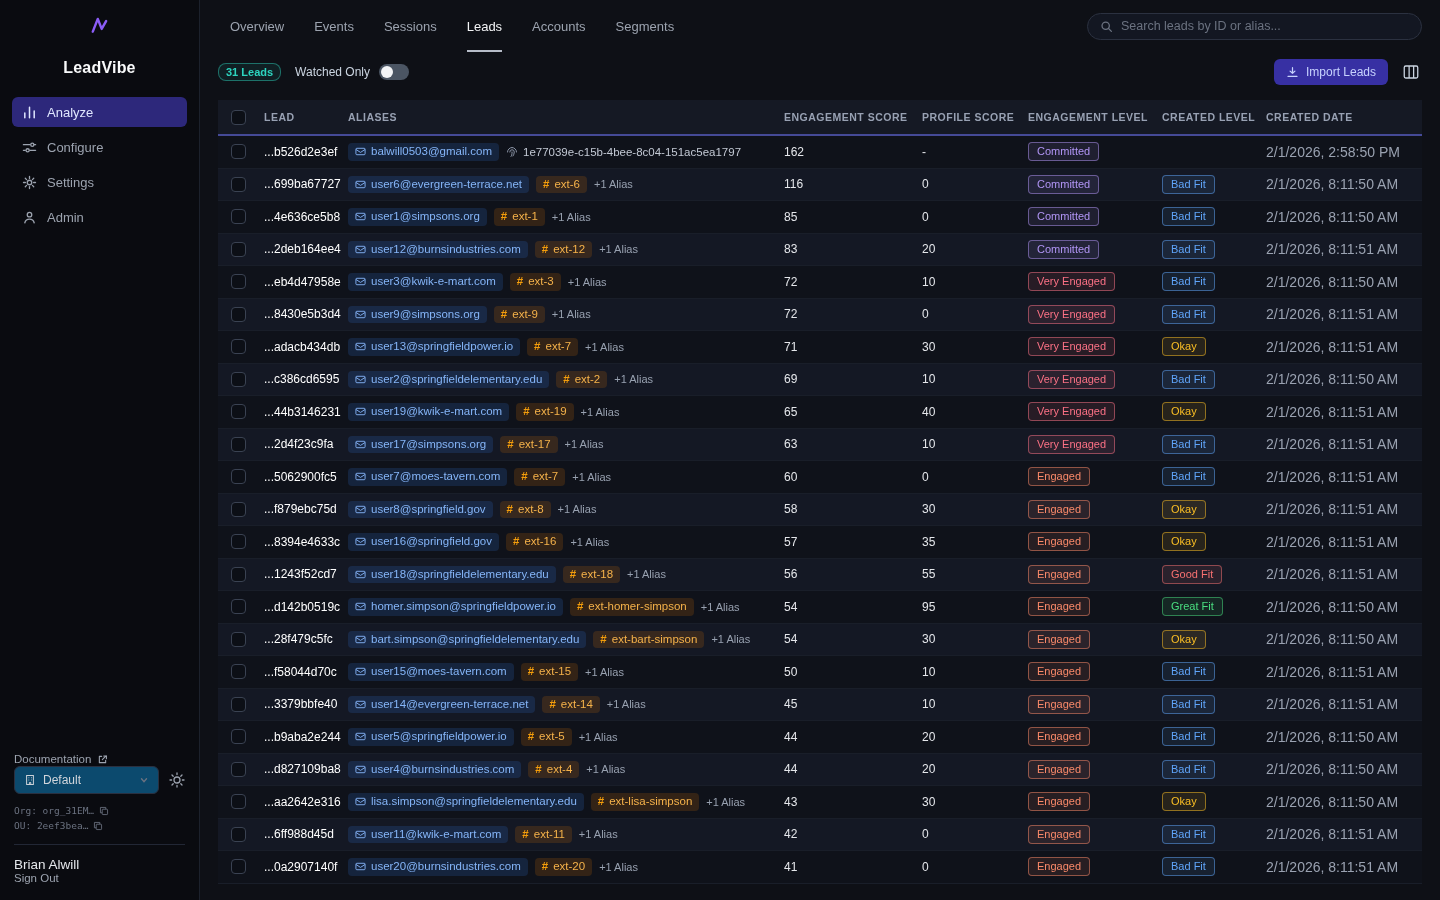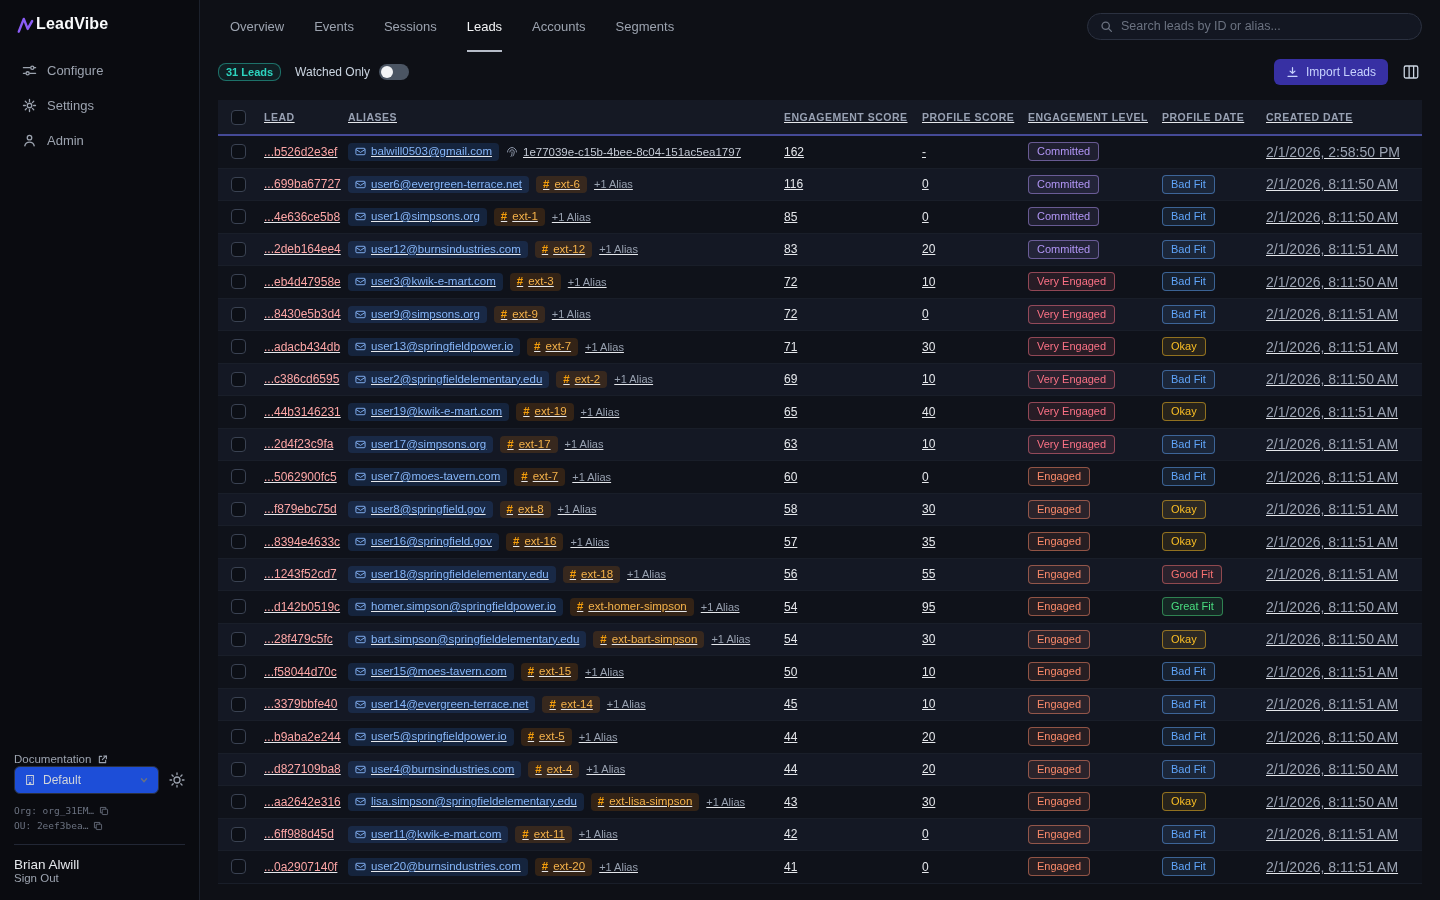--- a/index.html
+++ b/index.html
@@ -2,30 +2,30 @@
 <html><head>
 <meta charset="utf-8">
 <style>
   * { margin:0; padding:0; box-sizing:border-box; }
   html,body { width:1440px; height:900px; overflow:hidden; }
   body { background:#0d0f15; font-family:"Liberation Sans",sans-serif; color:#e5e7eb; }
   .app { display:flex; width:1440px; height:900px; }
 
   
   .sidebar { width:200px; min-width:200px; background:#0a0b10; border-right:1px solid #1c212c; display:flex; flex-direction:column; }
-  .logo-row { display:flex; align-items:flex-start; gap:0; padding:15px 16px 10px; }
+  .logo-row { display:flex; align-items:center; gap:24px; padding:15px 16px 10px;flex-direction:column; }
   .logo-text { font-size:16px; font-weight:700; color:#f9fafb; letter-spacing:.2px; }
   .nav { padding:10px 12px; display:flex; flex-direction:column; gap:5px; }
   .nav-item { display:flex; align-items:center; gap:10px; height:30px; padding:0 10px; border-radius:6px; font-size:13px; color:#9ca3af; cursor:pointer; }
   .nav-item.active { background:rgba(79,70,229,.5); color:#e0e7ff; }
   .nav-item svg { flex:0 0 auto; }
   .sidebar-footer { margin-top:auto; padding:12px 14px 16px; }
   .doc-row { display:flex; align-items:center; gap:6px; font-size:11.5px; color:#9ca3af; margin-bottom:1px; cursor:pointer; }
   .env-row { display:flex; align-items:center; gap:10px; margin-bottom:11px; }
-  .env-select { flex:1; display:flex; align-items:center; gap:7px; border:1px solid #2a3040; background:#1d4ed8; border-radius:6px; padding:6px 9px; font-size:12px; color:#d1d5db; cursor:pointer; }
+  .env-select { flex:1; display:flex; align-items:center; gap:7px; border:1px solid #2a3040; background:#0c4a6e; border-radius:6px; padding:6px 9px; font-size:12px; color:#d1d5db; cursor:pointer; }
   .env-select .chev { margin-left:auto; color:#6b7280; display:flex; }
   .meta-line { font-family:"DejaVu Sans Mono",monospace; font-size:9.5px; color:#6b7280; display:flex; align-items:center; gap:5px; margin:4px 0; white-space:nowrap; }
   .sidebar-divider { border:none; border-top:1px solid #222735; margin:13px 0 12px; }
   .user-name { font-size:13.5px; color:#e5e7eb; margin-bottom:0; font-weight:500; }
   .signout { font-size:11.5px; color:#9ca3af; cursor:pointer; }
 
   
   .main { flex:1; display:flex; flex-direction:column; padding:0 18px; background:#0e1016; min-width:0; }
   .topbar { display:flex; align-items:center; justify-content:space-between; height:52px; }
   .tabs { display:flex; gap:30px; margin-left:12px; height:100%; }
@@ -39,29 +39,29 @@
   .count-badge { font-size:11px; color:#2dd4bf; border:1px solid rgba(45,212,191,.45); background:rgba(45,212,191,.08); border-radius:8px; padding:2px 7px; font-weight:600; }
   .watched-label { font-size:12px; color:#cbd5e1; margin-left:14px; }
   .toggle { width:30px; height:16px; border-radius:9px; background:#4b5563; margin-left:9px; position:relative; cursor:pointer; }
   .toggle .knob { position:absolute; left:2px; top:2px; width:12px; height:12px; border-radius:50%; background:#f3f4f6; }
   .toolbar-right { margin-left:auto; display:flex; align-items:center; gap:12px; }
   .import-btn { display:flex; align-items:center; gap:7px; background:#3730a3; color:#c7d2fe; border:none; border-radius:6px; padding:6px 12px; font-size:12px; font-family:inherit; cursor:pointer; }
   .cols-btn { background:none; border:none; color:#cbd5e1; cursor:pointer; display:flex; padding:2px; }
 
   
   .table { margin-top:12px; flex:1; overflow:hidden; }
-  .thead, .trow { display:grid; grid-template-columns:40px 84px 436px 138px 106px 134px 104px 1fr; align-items:center;text-decoration:underline; }
+  .thead, .trow { display:grid; grid-template-columns:40px 84px 436px 138px 106px 134px 104px 1fr; align-items:center; }
   .thead { height:36px; background:#151924; border-bottom:2px solid rgba(110,114,245,.55); }
   .th { font-size:10.5px; font-weight:700; color:#98a1b3; letter-spacing:.5px; padding:0 6px; white-space:nowrap; cursor:pointer; }
   .trow { height:32.5px; border-bottom:1px solid #191e29; font-size:12px; background:#0f121a; cursor:pointer; }
   .trow.alt { background:#141824; }
   .cell { padding:0 6px; white-space:nowrap; overflow:hidden; }
   .cb-cell { display:flex; justify-content:center; align-items:center; height:100%; }
   input[type=checkbox] { appearance:none; -webkit-appearance:none; width:15px; height:15px; border:1px solid #3a4252; border-radius:4px; background:#0c0f16; cursor:pointer; }
-  .lead-id { color:#fca5a5; }
+  .lead-id { color:#ffffff; }
   .alias-cell { display:flex; align-items:center; gap:7px; }
   .chip { display:inline-flex; align-items:center; gap:5px; border-radius:4px; padding:3px 7px; font-size:11.5px; line-height:1; }
   .chip.email { background:rgba(59,130,246,.16); color:#85b5f8; }
   .chip.ext { background:rgba(217,119,6,.18); color:#f5b24a; }
   .chip.ext .hash { font-weight:700; font-style:normal; color:#f59e0b; }
   .plus-alias { color:#98a1b0; font-size:11px; }
   .uuid { display:inline-flex; align-items:center; gap:5px; color:#c3c9d4; font-size:11.5px; }
   .score { color:#e5e7eb; }
   .badge { display:inline-block; border:1px solid; border-radius:4px; padding:3px 8px; font-size:11px; line-height:1;text-align:center; }
   .date { color:#9aa2b1; font-size:14px; }
@@ -73,20 +73,26 @@
 
   <aside class="sidebar">
     <div class="logo-row">
       <svg width="20" height="20" viewBox="0 0 18 18" fill="none">
         <path d="M2.5 15 L7 3.5 L10.5 12.5 L14.5 5.5" stroke="#8b5cf6" stroke-width="2.2" stroke-linecap="round" stroke-linejoin="round"></path>
       </svg>
       <span class="logo-text">LeadVibe</span>
     </div>
 
     <nav class="nav">
+      <div class="nav-item active">
+        <svg width="15" height="15" viewBox="0 0 16 16" fill="none" stroke="currentColor" stroke-width="1.6" stroke-linecap="round">
+          <path d="M3 13.5V8.5 M8 13.5V2.5 M13 13.5V6.5"></path>
+        </svg>
+        <span>Analyze</span>
+      </div>
       <div class="nav-item">
         <svg width="15" height="15" viewBox="0 0 16 16" fill="none" stroke="currentColor" stroke-width="1.4" stroke-linecap="round">
           <path d="M1.5 5h7 M13 5h1.5 M1.5 11h2 M8.5 11h6"></path>
           <circle cx="11" cy="5" r="1.7"></circle>
             <circle cx="6" cy="11" r="1.7"></circle>
         </svg>
         <span>Configure</span>
       </div>
       <div class="nav-item">
         <svg width="15" height="15" viewBox="0 0 16 16" fill="none" stroke="currentColor" stroke-width="1.4" stroke-linecap="round">
@@ -198,21 +204,21 @@
     <div class="table">
       <div class="thead">
         <div class="cb-cell">
           <input type="checkbox" style="">
         </div>
         <div class="th">LEAD</div>
         <div class="th">ALIASES</div>
         <div class="th">ENGAGEMENT SCORE</div>
         <div class="th">PROFILE SCORE</div>
         <div class="th">ENGAGEMENT LEVEL</div>
-        <div class="th">PROFILE DATE</div>
+        <div class="th">CREATED LEVEL</div>
         <div class="th">CREATED DATE</div>
       </div>
       <div>
           <div class="trow">
             <div class="cb-cell">
               <input type="checkbox" style="">
             </div>
             <div class="cell lead-id">...b526d2e3ef</div>
             <div class="cell alias-cell">
               <span class="chip email">

